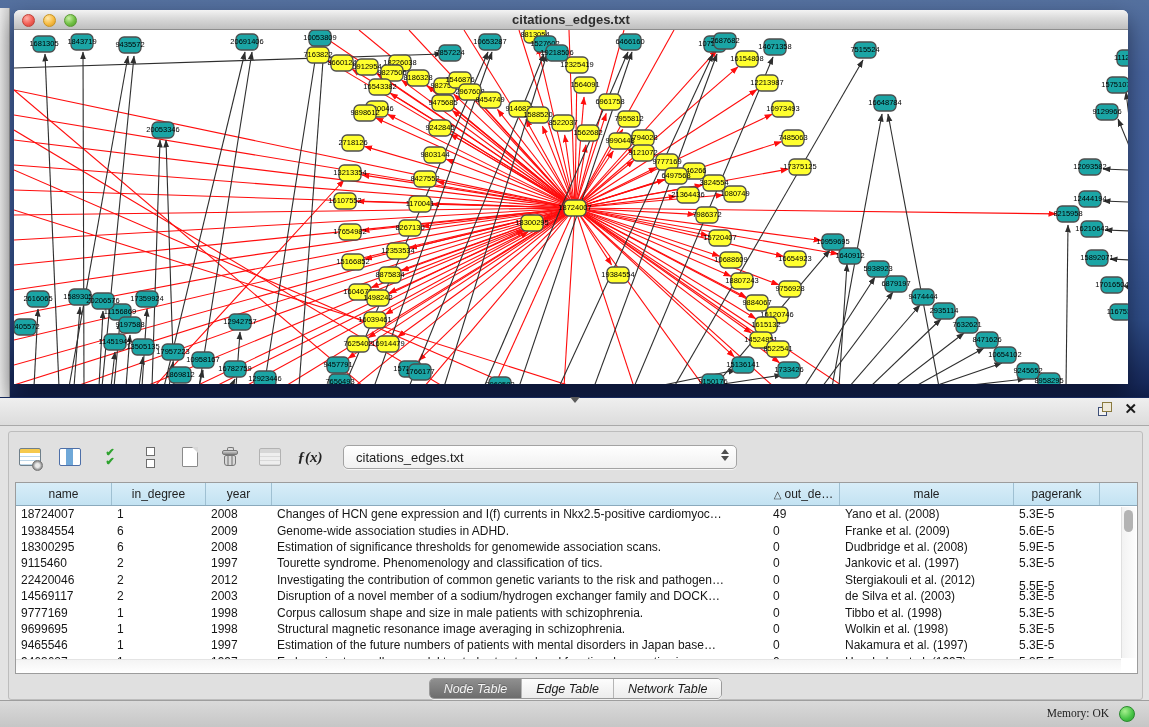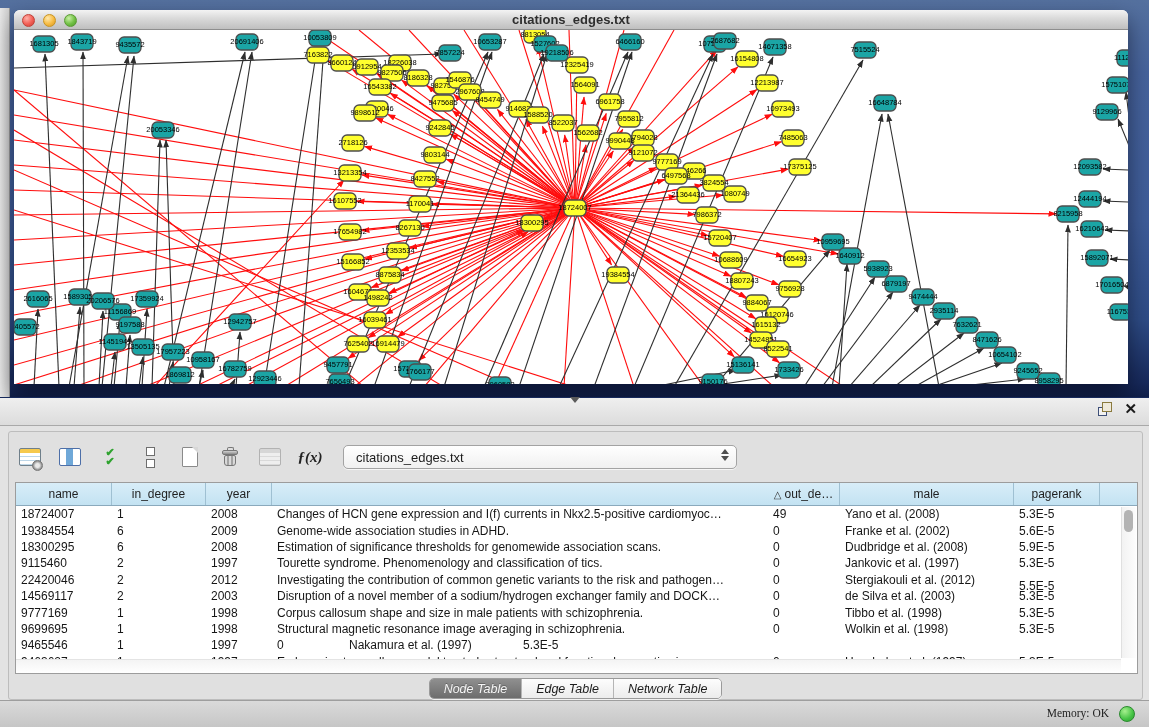--- a/index.html
+++ b/index.html
@@ -647,21 +647,21 @@
               <div class="td" style="width: 72px;">49</div>
               <div class="td" style="width: 174px;">Yano et al. (2008)</div>
               <div class="td" style="width: 86px;">5.3E-5</div>
             </div>
             <div class="tr">
               <div class="td" style="width: 96px;">19384554</div>
               <div class="td" style="width: 94px;">6</div>
               <div class="td" style="width: 66px;">2009</div>
               <div class="td" style="width: 496px;">Genome-wide association studies in ADHD.</div>
               <div class="td" style="width: 72px;">0</div>
-              <div class="td" style="width: 174px;">Franke et al. (2002)</div>
+              <div class="td" style="width: 174px;">Franke et al. (2009)</div>
               <div class="td" style="width: 86px;">5.6E-5</div>
             </div>
             <div class="tr">
               <div class="td" style="width: 96px;">18300295</div>
               <div class="td" style="width: 94px;">6</div>
               <div class="td" style="width: 66px;">2008</div>
               <div class="td" style="width: 496px;">Estimation of significance thresholds for genomewide association scans.</div>
               <div class="td" style="width: 72px;">0</div>
               <div class="td" style="width: 174px;">Dudbridge et al. (2008)</div>
               <div class="td" style="width: 86px;">5.9E-5</div>
@@ -708,20 +708,21 @@
               <div class="td" style="width: 66px;">1998</div>
               <div class="td" style="width: 496px;">Structural magnetic resonance image averaging in schizophrenia.</div>
               <div class="td" style="width: 72px;">0</div>
               <div class="td" style="width: 174px;">Wolkin et al. (1998)</div>
               <div class="td" style="width: 86px;">5.3E-5</div>
             </div>
             <div class="tr">
               <div class="td" style="width: 96px;">9465546</div>
               <div class="td" style="width: 94px;">1</div>
               <div class="td" style="width: 66px;">1997</div>
+              <div class="td" style="width: 496px;">Estimation of the future numbers of patients with mental disorders in Japan base…</div>
               <div class="td" style="width: 72px;">0</div>
               <div class="td" style="width: 174px;">Nakamura et al. (1997)</div>
               <div class="td" style="width: 86px;">5.3E-5</div>
             </div>
             <div class="tr">
               <div class="td" style="width: 96px;">9463627</div>
               <div class="td" style="width: 94px;">1</div>
               <div class="td" style="width: 66px;">1997</div>
               <div class="td" style="width: 496px;">Embryonic stem cells: a model to study structural and functional properties in car…</div>
               <div class="td" style="width: 72px;">0</div>

